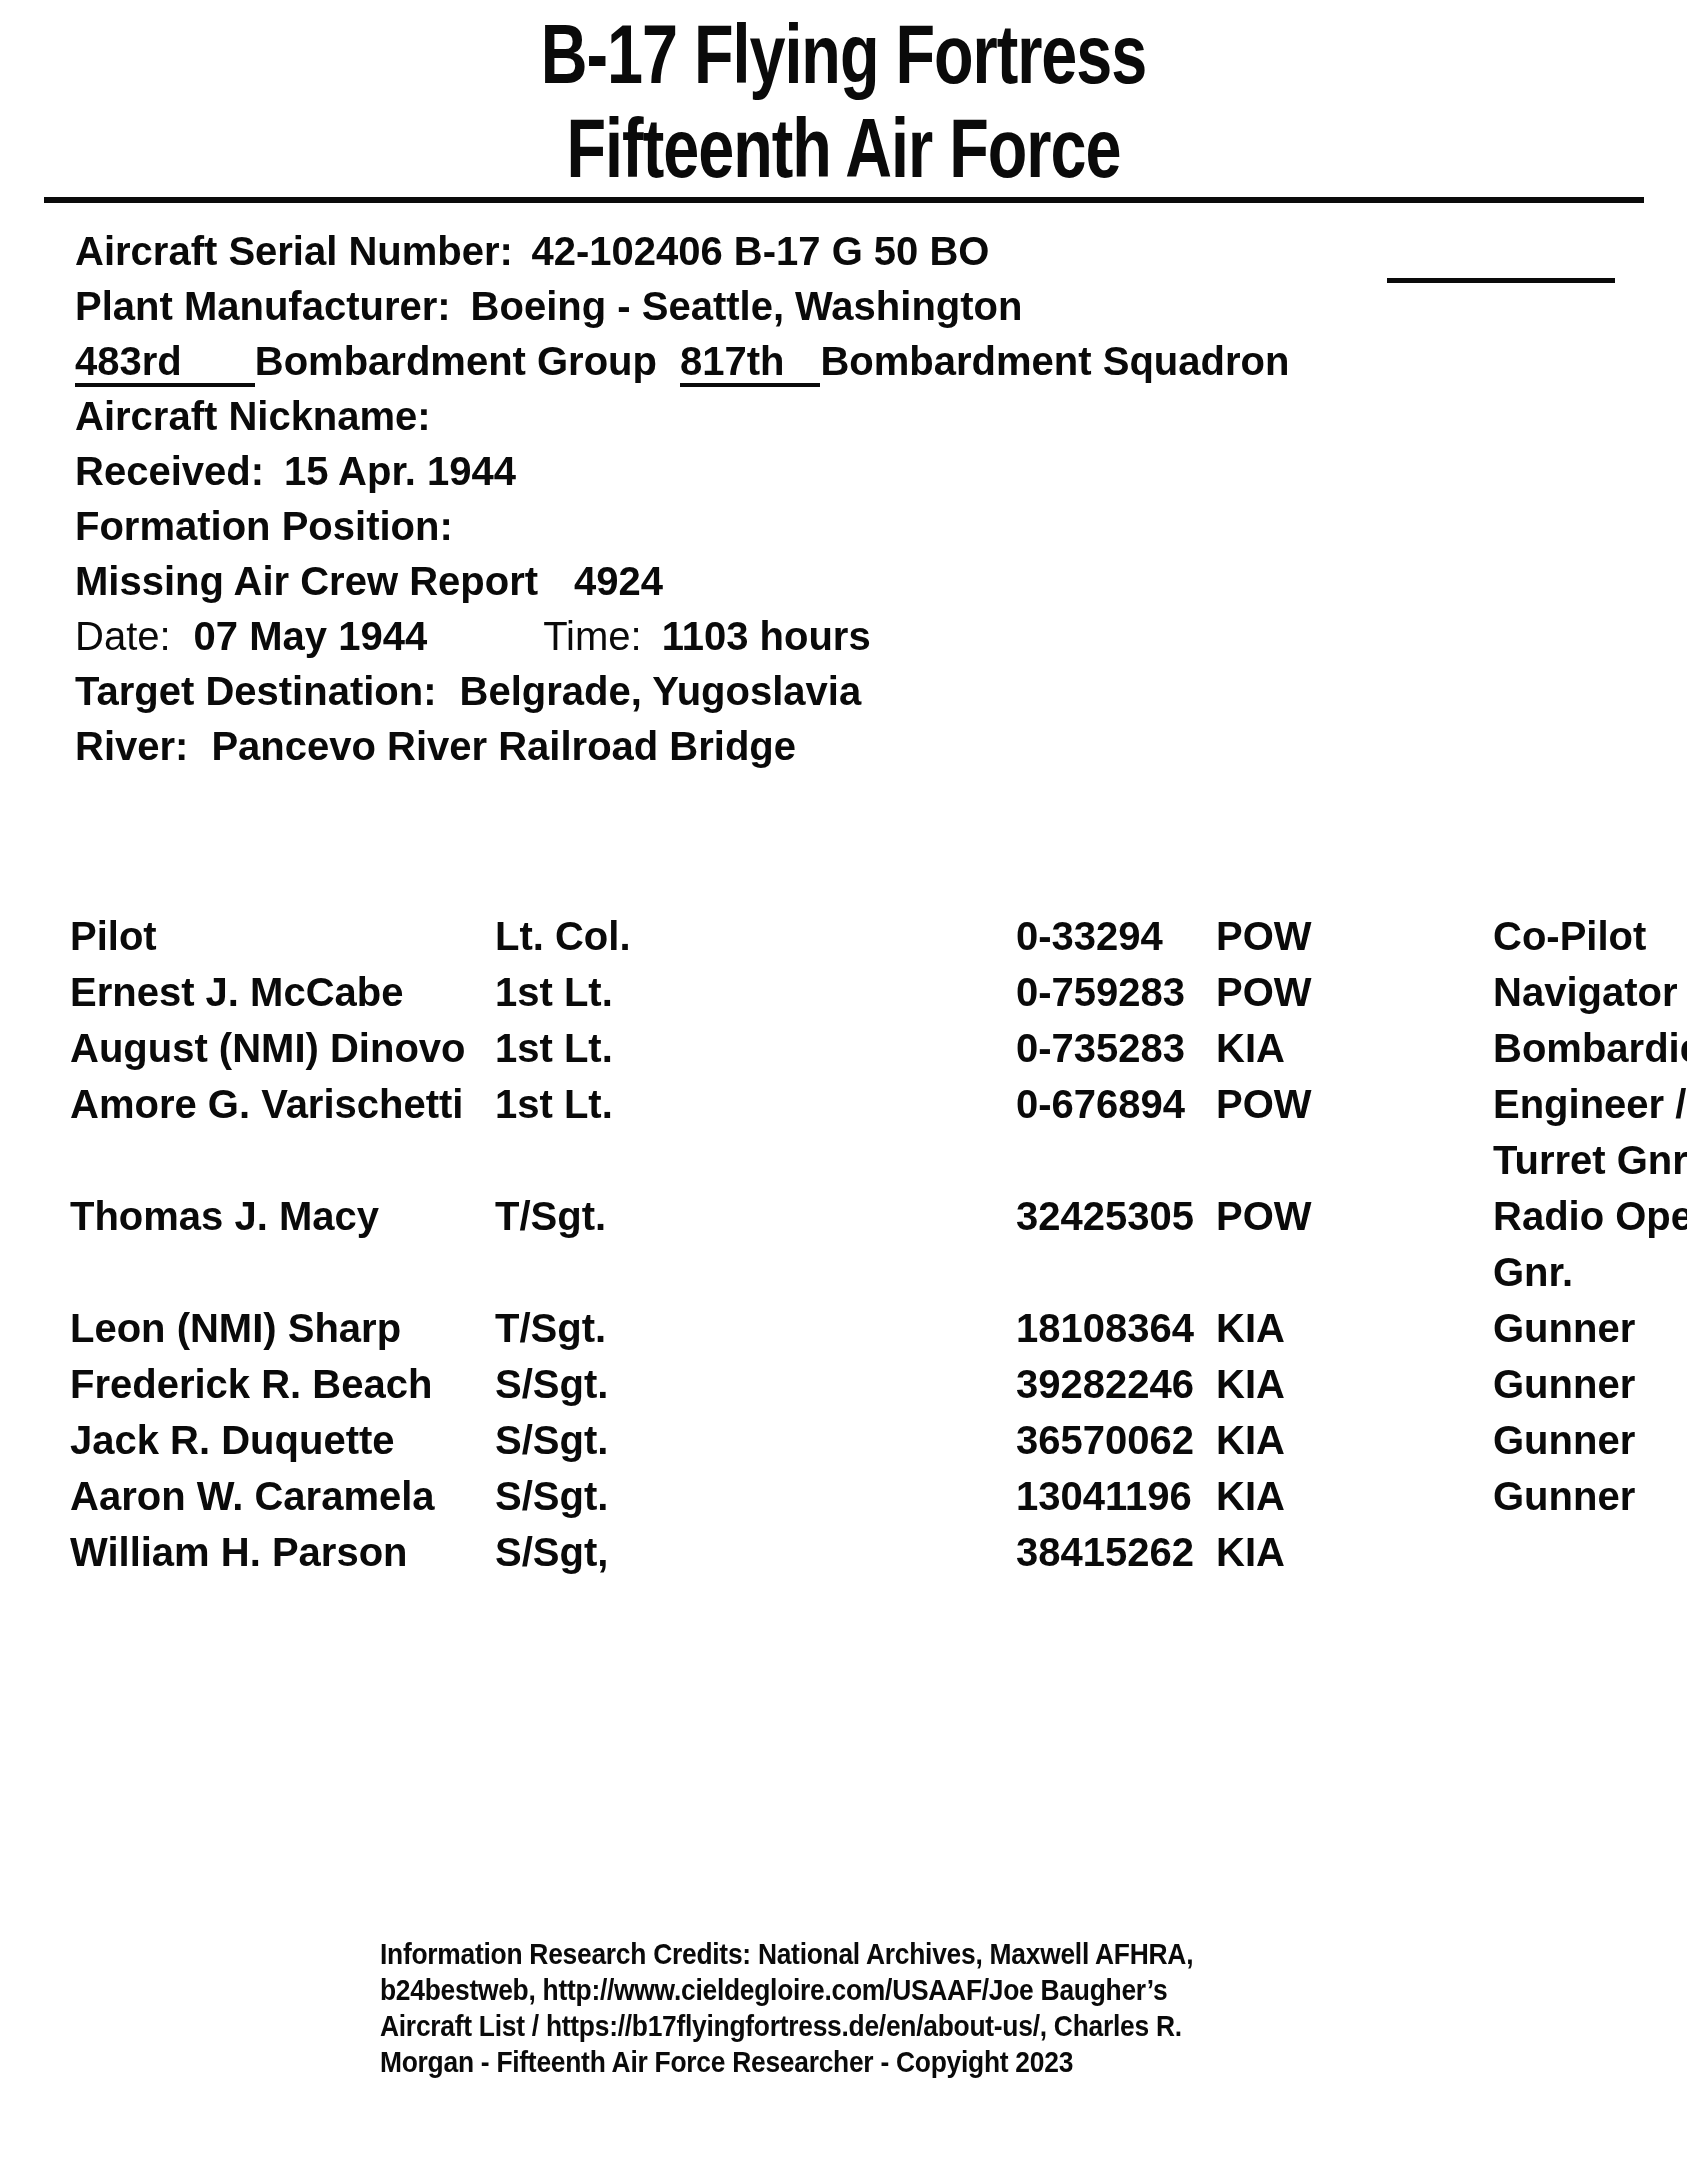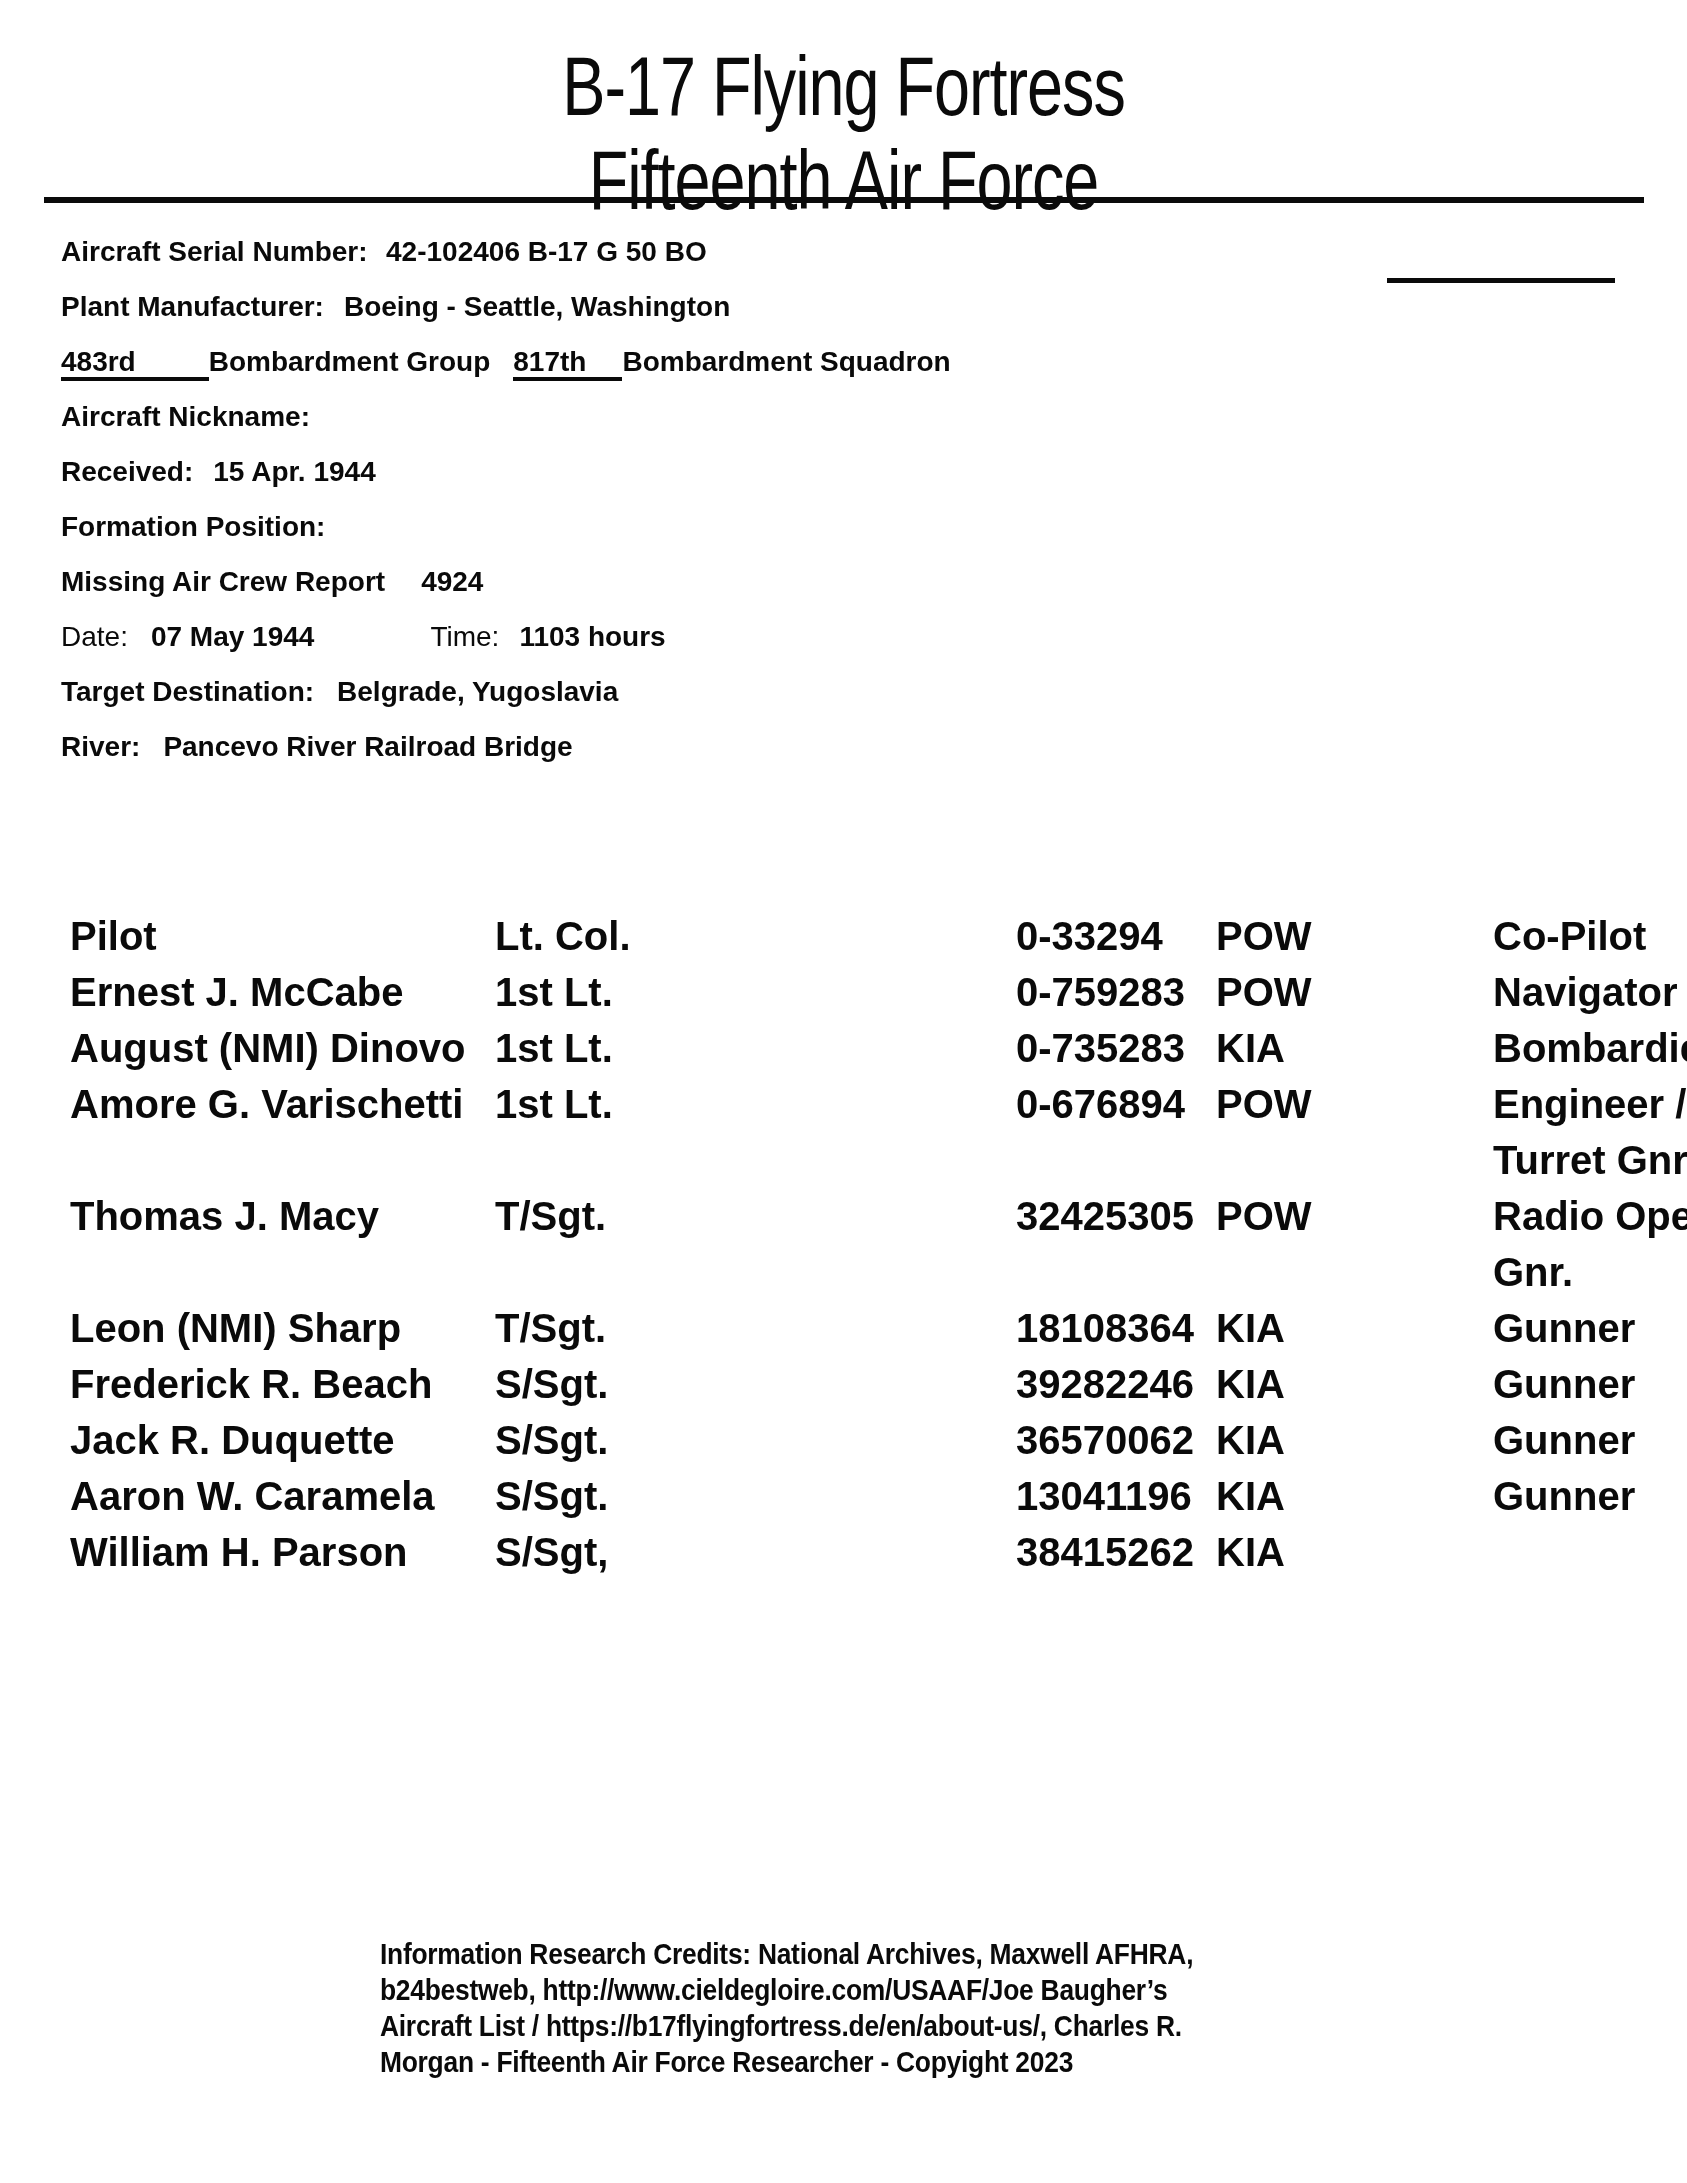--- a/index.html
+++ b/index.html
@@ -1,28 +1,28 @@
 <!DOCTYPE html>
 <html style="font-size:10.6px"><head>
 <meta charset="utf-8">
 <style>
   html,body { margin:0; padding:0; background:#ffffff; }
   .page {
     position:relative; width:1687px; height:2183px; background:#ffffff;
     font-family:"Liberation Sans", sans-serif; color:#0a0a0a; overflow:hidden;
   }
   
-  .title-block { position:absolute; top:8px; left:0; right:0; text-align:center; font-weight:400;margin-top:32px; }
+  .title-block { position:absolute; top:8px; left:0; right:0; text-align:center; font-weight:700; }
   .title-line {
     font-size:83px; line-height:94px; letter-spacing:-1.3px;
     transform:scaleX(0.78); transform-origin:50% 50%; white-space:nowrap;
   }
   .rule { position:absolute; top:197px; left:44px; width:1600px; height:6px; background:#0a0a0a; }
   
-  .form { position:absolute; top:224px; left:61px; width:1581px; font-size:28px; line-height:55px; }
+  .form { position:absolute; top:224px; left:75px; width:1581px; font-size:40px; line-height:55px; }
   .fline { white-space:nowrap; }
   .lbl { font-weight:700; }
   .lbl-light { font-weight:400; }
   .val { font-weight:700; }
   .underlined { border-bottom:4.6px solid #0a0a0a; }
   .pr-110 { padding-right:73px; }
   .pr-55 { padding-right:36px; }
   .ml-28 { margin-left:18.5px; } .ml-30 { margin-left:20px; } .ml-35 { margin-left:23px; }
   .ml-55 { margin-left:36px; } .ml-95 { margin-left:63px; } .ml-175 { margin-left:116px; }
   .blank-line-right { position:absolute; top:278px; left:1387px; width:228px; height:5.3px; background:#0a0a0a; }

